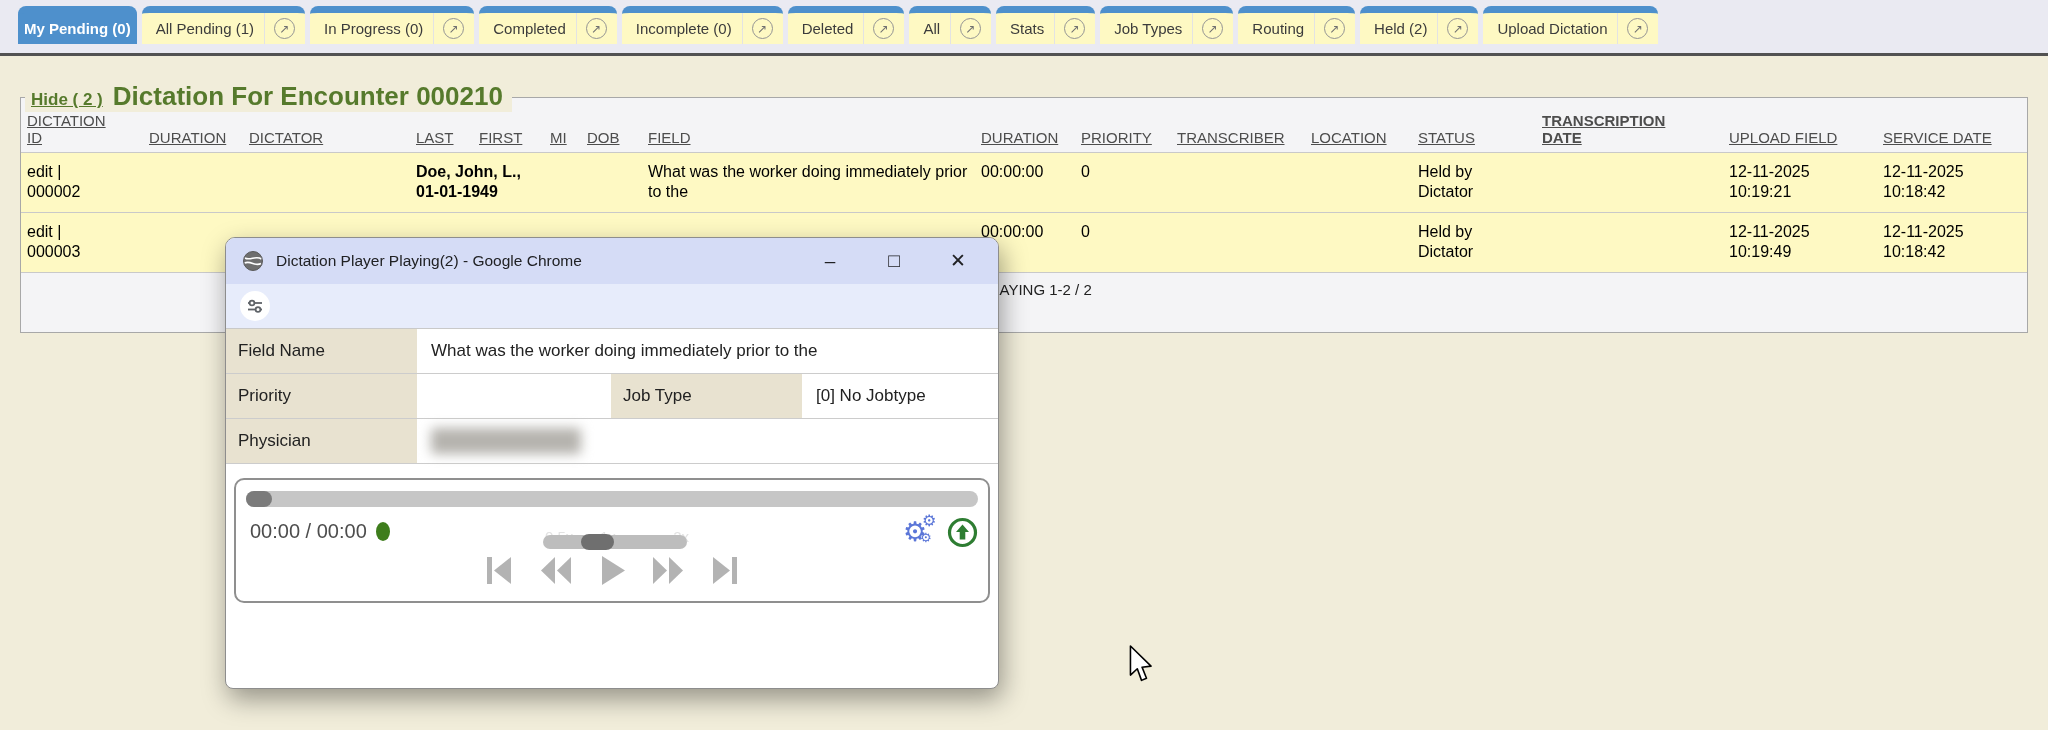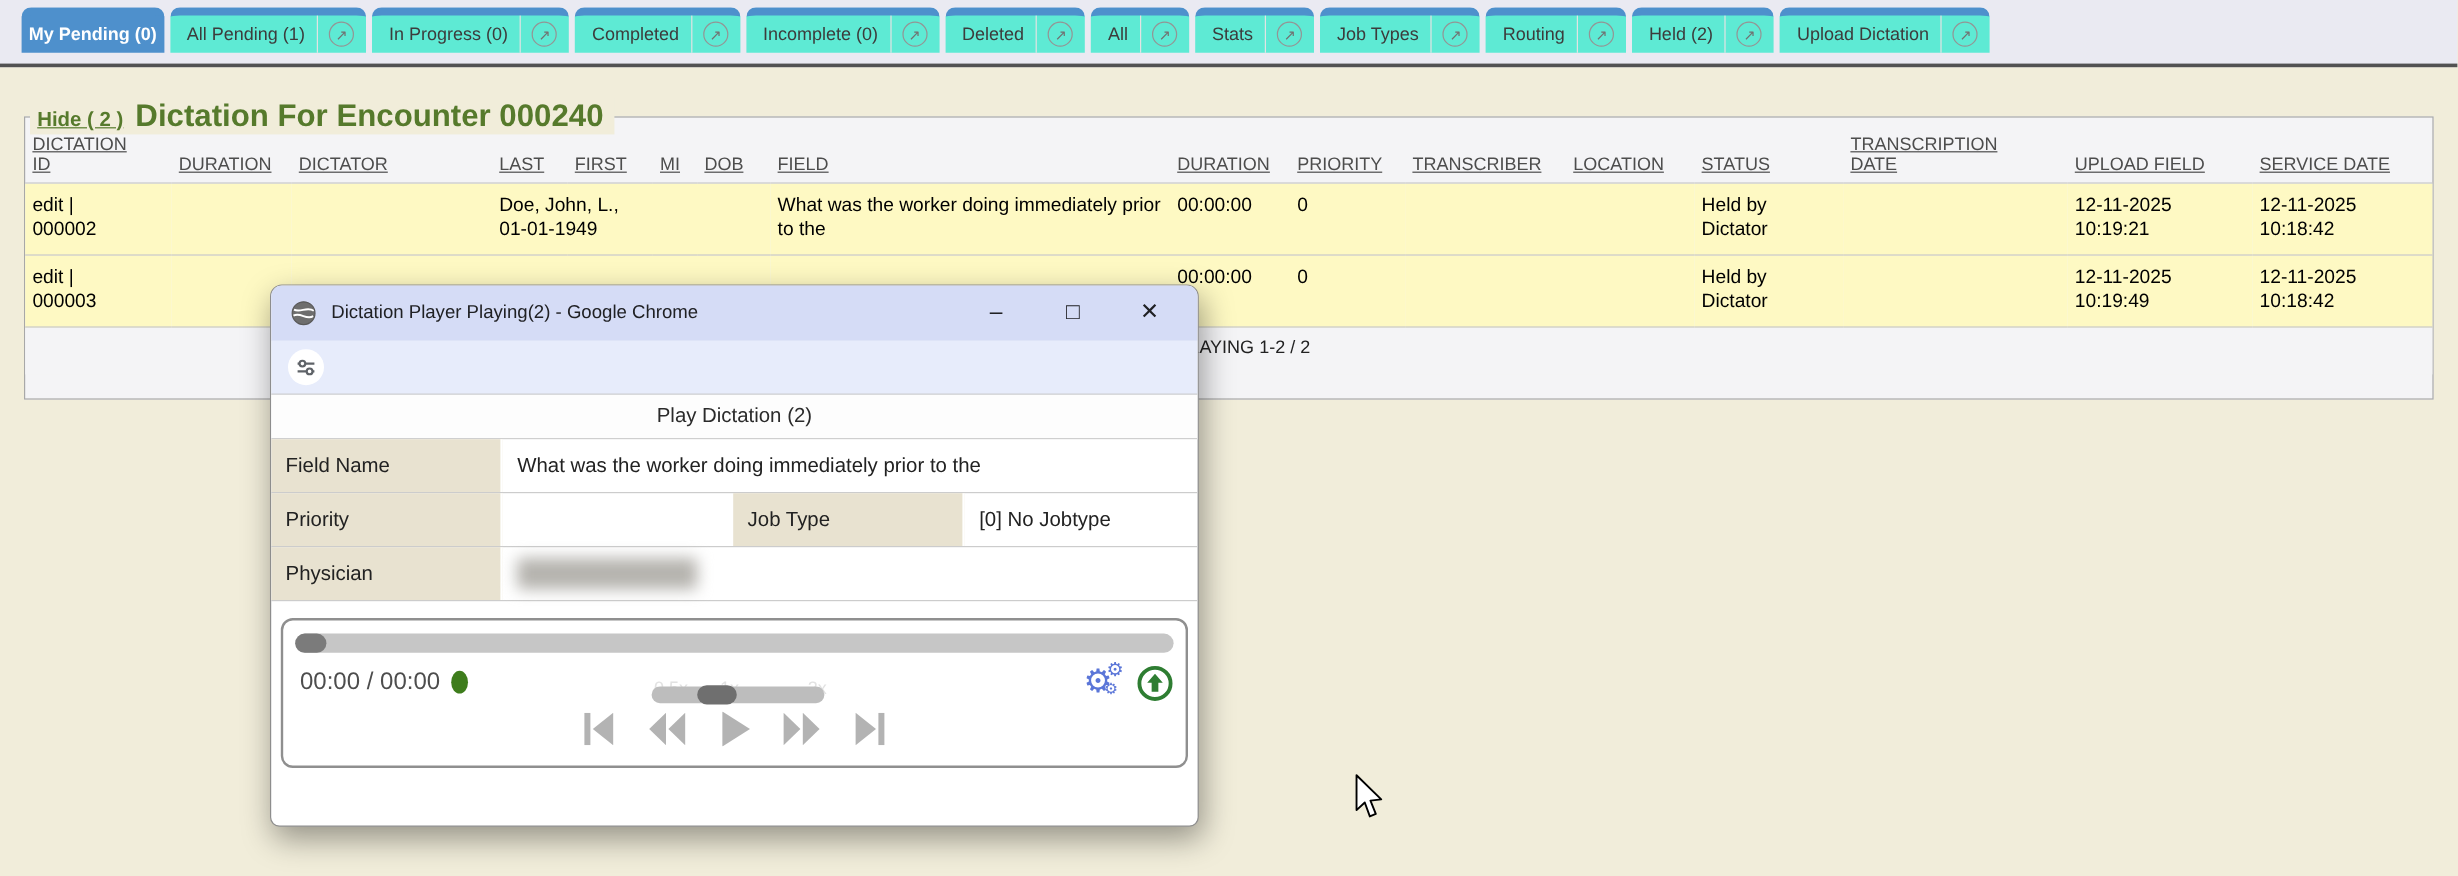--- a/index.html
+++ b/index.html
@@ -12,21 +12,21 @@
   }
 
   
   .tabbar{
     height:56px; background:#eaeaf2;
     border-bottom:3px solid #525252;
     display:flex; align-items:flex-start; gap:5px;
     padding:6px 0 0 18px;
   }
   .tab{
-    height:38px; background:#5eead4; border-radius:8px 8px 0 0;
+    height:38px; background:#fef9c3; border-radius:8px 8px 0 0;
     border-top:7px solid var(--tab-blue,#4e90cc);
     display:flex; align-items:center; font-size:15px; color:#3c3c3c;
     cursor:pointer; white-space:nowrap;
   }
   .tab .tab-label{ padding:0 10px 0 14px; }
   .tab .tab-ext{
     border-left:1px solid #e3e3e3; height:100%;
     display:flex; align-items:center; padding:0 10px 0 9px;
   }
   .ext-circ{
@@ -58,21 +58,21 @@
   table.dict th .thw{ display:inline-block; text-decoration:underline; }
   table.dict td{
     font-size:16px; color:#000; vertical-align:top;
     padding:9px 6px 10px 6px; background:#fef9c3;
     border-top:1px solid #c9c9c9; line-height:1.25;
   }
   table.dict tr.foot td{
     background:#f4f4f6; text-align:center; font-size:15px; color:#222;
     padding:8px 0 12px 0;
   }
-  .w60{display:inline-block;max-width:62px;} .w110{display:inline-block;max-width:112px;}
+  .w60{display:inline-block;max-width:62px;} .w110{display:inline-block;max-width:112px;font-weight:bold;}
   .w70{display:inline-block;max-width:72px;} .w92{display:inline-block;max-width:94px;}
   .blurblob{
     width:160px;height:30px;border-radius:4px;background:#b9b7b2;filter:blur(7px);
   }
 
   
   .popup{
     position:absolute; left:225px; top:237px; width:774px; height:452px;
     border-radius:10px 10px 8px 8px; background:#fff;
     border:1px solid #8d8d8d; box-shadow:3px 10px 26px rgba(0,0,0,.38);
@@ -215,21 +215,21 @@
     <span class="tab-label">Upload Dictation</span>
     <span class="tab-ext">
         <span class="ext-circ">↗</span>
       </span>
   </div>
 </div>
 
 <div class="fieldset">
   <div class="legend">
     <span class="hide-link">Hide ( 2 )</span>
-    <span class="sec-title">Dictation For Encounter 000240</span>
+    <span class="sec-title">Dictation For Encounter 000210</span>
   </div>
 
   <table class="dict">
     <colgroup>
       <col style="width:122px">
         <col style="width:100px">
         <col style="width:167px">
       <col style="width:63px">
         <col style="width:71px">
         <col style="width:37px">
@@ -321,21 +321,20 @@
     <span class="tune-circ">
       <svg width="18" height="18" viewBox="0 0 18 18">
         <line x1="2" y1="6" x2="16" y2="6" stroke="#5f6368" stroke-width="1.8"></line>
         <circle cx="6" cy="6" r="2.4" fill="#fff" stroke="#5f6368" stroke-width="1.8"></circle>
         <line x1="2" y1="12.5" x2="16" y2="12.5" stroke="#5f6368" stroke-width="1.8"></line>
         <circle cx="12" cy="12.5" r="2.4" fill="#fff" stroke="#5f6368" stroke-width="1.8"></circle>
       </svg>
     </span>
   </div>
 
-  <div class="pheading">Play Dictation (2)</div>
 
   <div class="prow">
     <div class="plabel">Field Name</div>
     <div class="pvalue span3">What was the worker doing immediately prior to the</div>
   </div>
   <div class="prow">
     <div class="plabel">Priority</div>
     <div class="pvalue"></div>
     <div class="plabel">Job Type</div>
     <div class="pvalue">[0] No Jobtype</div>

